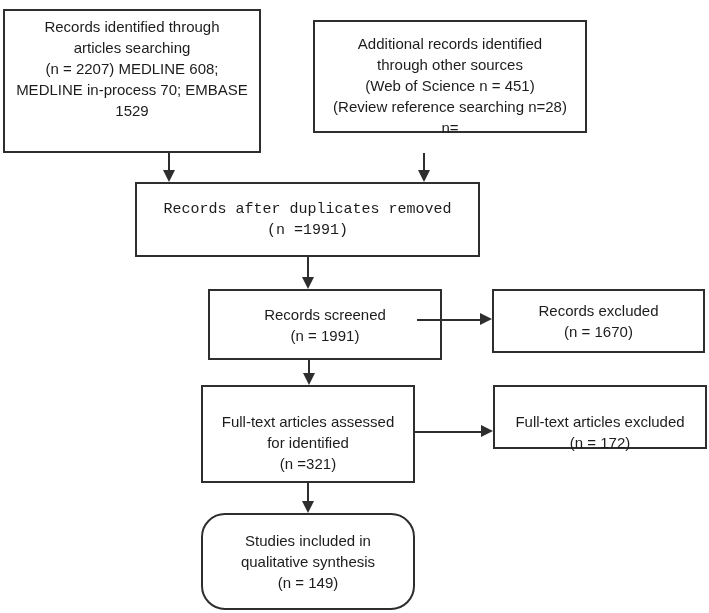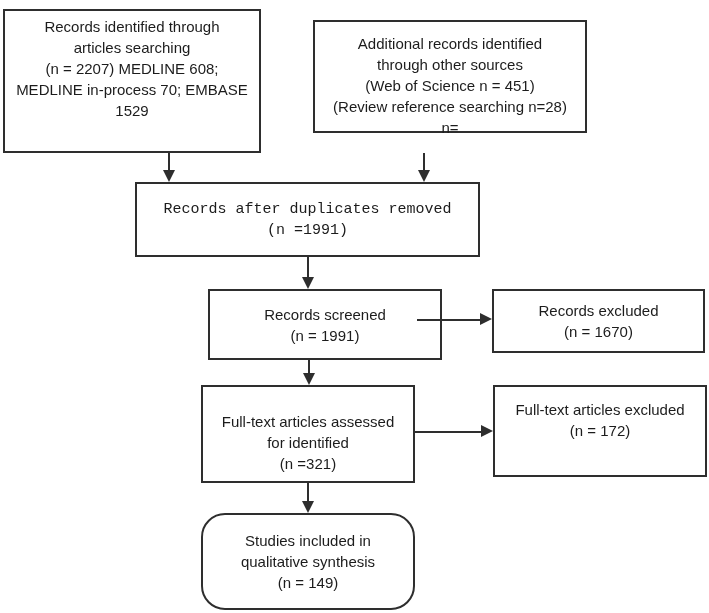--- a/index.html
+++ b/index.html
@@ -36,21 +36,21 @@
   .box .bline {
     white-space: nowrap;
   }
   
   #box-identification-database { left: 3px;   top: 9px;   width: 258px; height: 144px; padding-top: 5px; }
   #box-identification-other    { left: 313px; top: 14px;  width: 274px; height: 113px; padding-top: 11px; margin-top: 6px; }
   #box-duplicates-removed      { left: 135px; top: 182px; width: 345px; height: 75px;  justify-content: center; font-family: Liberation Mono, monospace; }
   #box-records-screened        { left: 208px; top: 289px; width: 234px; height: 71px;  justify-content: center; }
   #box-records-excluded        { left: 492px; top: 289px; width: 213px; height: 64px;  justify-content: center; }
   #box-fulltext-assessed       { left: 201px; top: 385px; width: 214px; height: 98px;  padding-top: 24px; }
-  #box-fulltext-excluded       { left: 493px; top: 385px; width: 214px; height: 92px;  padding-top: 12px; }
+  #box-fulltext-excluded       { left: 493px; top: 385px; width: 214px; height: 64px;  padding-top: 24px; }
   #box-studies-included        { left: 201px; top: 513px; width: 214px; height: 97px;  justify-content: center; border-radius: 24px; }
 
   
   .vline { position: absolute; width: 2px; background: var(--border); }
   .hline { position: absolute; height: 2px; background: var(--border); }
   .head-down {
     position: absolute; width: 0; height: 0;
     border-left: 6px solid transparent;
     border-right: 6px solid transparent;
     border-top: 12px solid var(--border);

